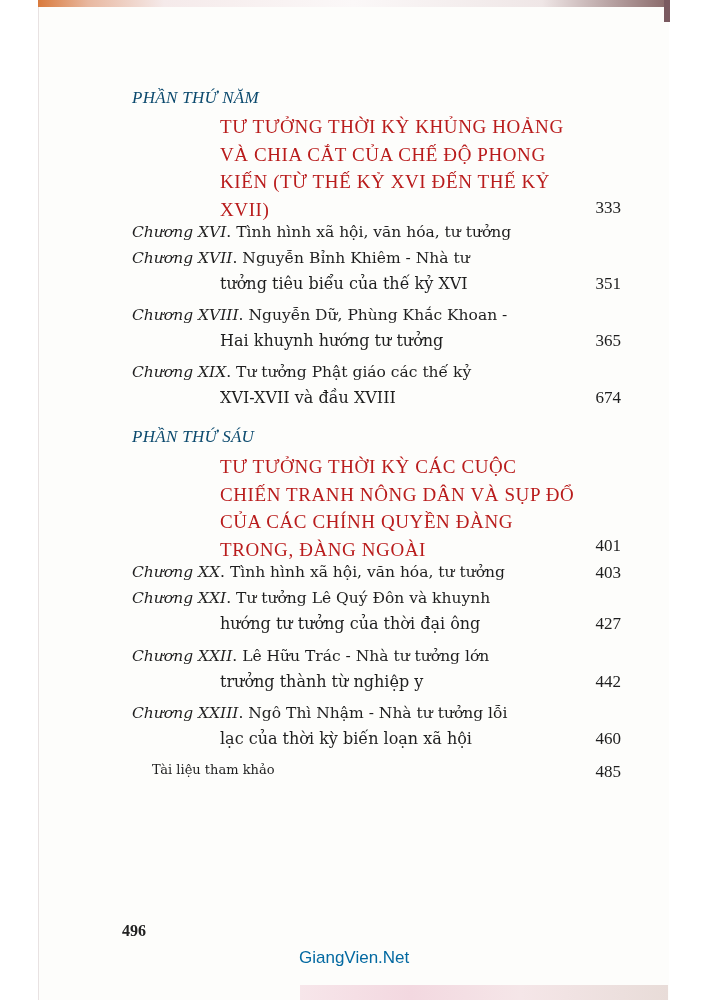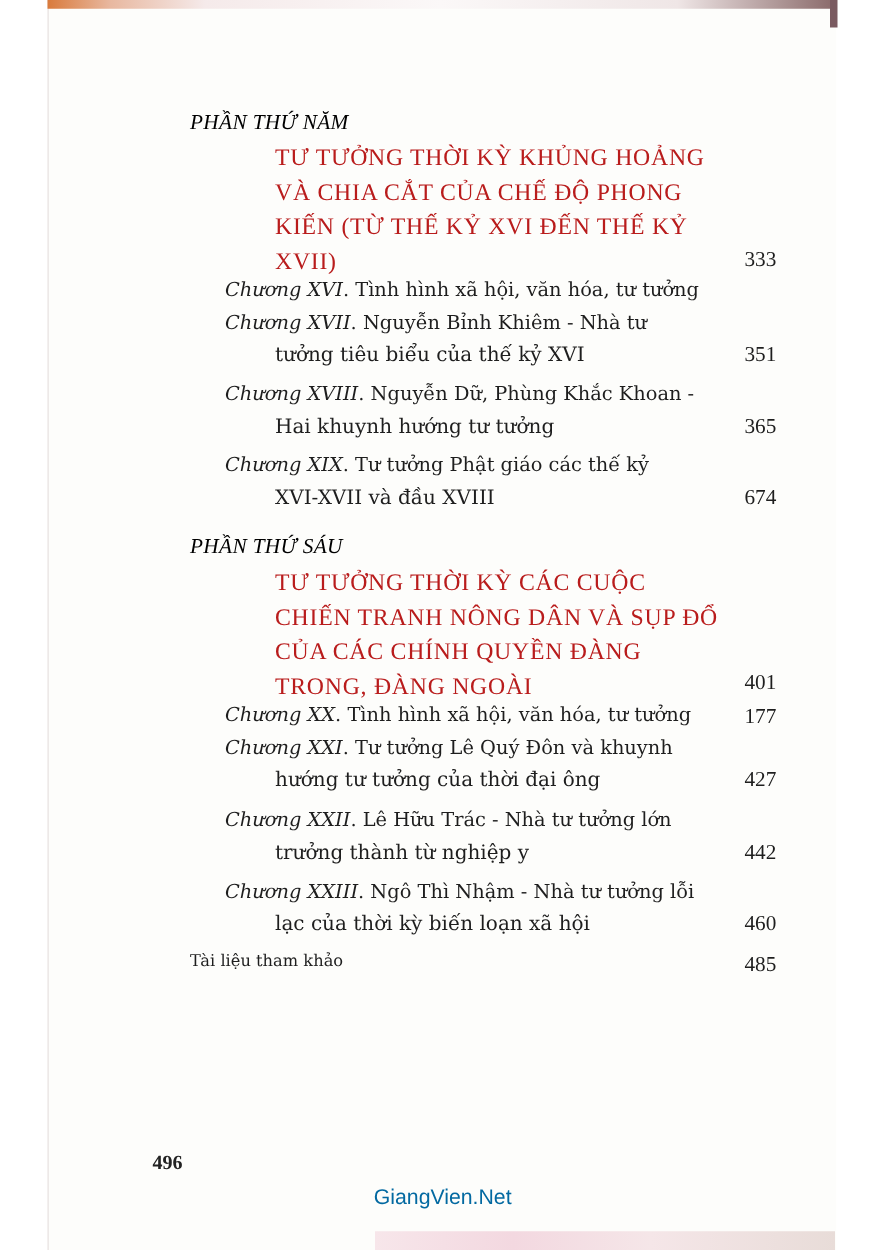--- a/index.html
+++ b/index.html
@@ -23,40 +23,39 @@
       background: #7a5a60;
     }
     .bottom-edge {
       position: absolute; left: 300px; top: 985px; width: 368px; height: 15px;
       background: linear-gradient(90deg, #f7e6ea 0%, #f3d8e0 30%, #f5e6e8 60%, #e8dcd8 100%);
     }
     .section-label {
       position: absolute; left: 132px;
       font-family: "Liberation Serif", serif;
       font-style: italic; font-size: 17px; letter-spacing: 0.3px;
-      color: #000000;
-      margin-left: 20px;
+      color: #0c4a6e;
     }
     .section-title {
       position: absolute; left: 220px; width: 400px;
       font-family: "Liberation Serif", serif;
       font-size: 19px; line-height: 27.5px; letter-spacing: 0.6px;
       color: #b91c1c;
     }
     .page-num {
       position: absolute; right: 86px;
       font-family: "Liberation Serif", serif;
       font-size: 17px; color: #1e1e1e;
     }
     .entry-line {
       position: absolute; left: 132px;
       font-family: "DejaVu Serif", serif;
       font-size: 15.5px; white-space: nowrap; color: #1e1e1e;
     }
-    .entry-line .ch { font-style: italic; margin-left: 48px; }
+    .entry-line .ch { font-style: italic; }
     .entry-cont {
       position: absolute; left: 220px;
       font-family: "DejaVu Serif", serif;
       font-size: 16px; white-space: nowrap; color: #1e1e1e;
     }
     .ref-line {
       position: absolute; left: 152px;
       font-family: "DejaVu Serif", serif;
       font-size: 13px; color: #1e1e1e;
     }
@@ -115,21 +114,21 @@
   <div>TƯ TƯỞNG THỜI KỲ CÁC CUỘC</div>
   <div>CHIẾN TRANH NÔNG DÂN VÀ SỤP ĐỔ</div>
   <div>CỦA CÁC CHÍNH QUYỀN ĐÀNG</div>
   <div>TRONG, ĐÀNG NGOÀI</div>
 </div>
 <div class="page-num" style="top:536px">401</div>
 
 <div class="entry-line" style="top:563px">
   <span class="ch">Chương XX</span><span>. </span><span>Tình hình xã hội, văn hóa, tư tưởng</span>
 </div>
-<div class="page-num" style="top:563px">177</div>
+<div class="page-num" style="top:563px">403</div>
 
 <div class="entry-line" style="top:589px">
   <span class="ch">Chương XXI</span><span>. </span><span>Tư tưởng Lê Quý Đôn và khuynh</span>
 </div>
 <div class="entry-cont" style="top:614px">hướng tư tưởng của thời đại ông</div>
 <div class="page-num" style="top:614px">427</div>
 
 <div class="entry-line" style="top:647px">
   <span class="ch">Chương XXII</span><span>. </span><span>Lê Hữu Trác - Nhà tư tưởng lớn</span>
 </div>

